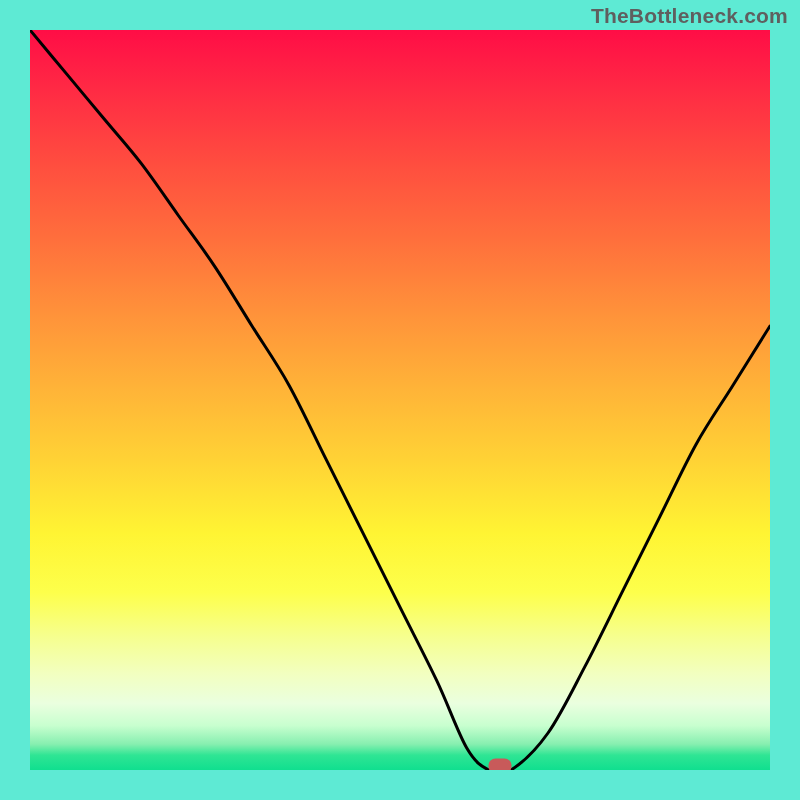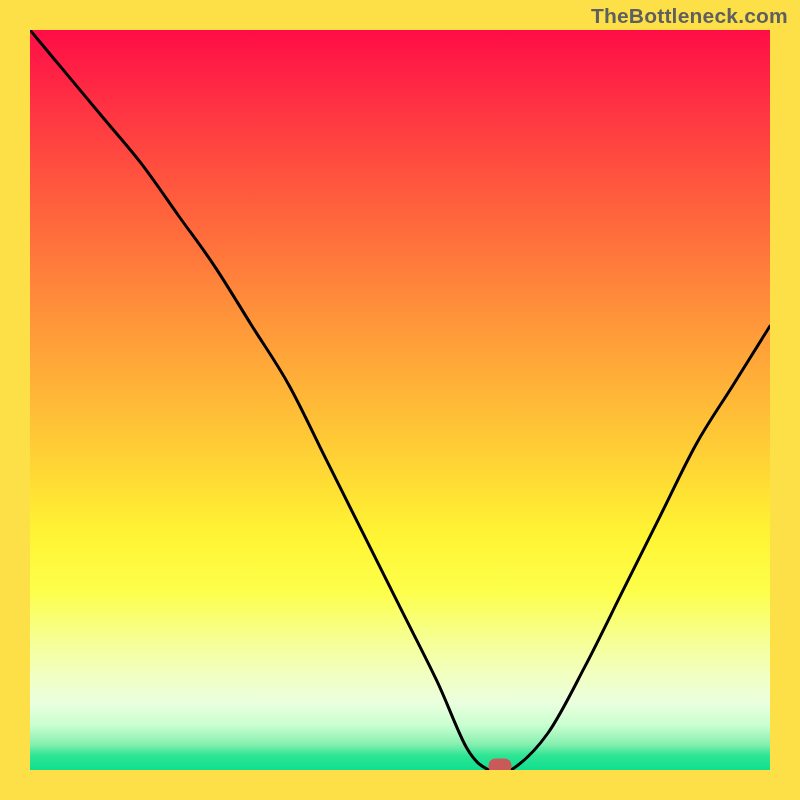--- a/index.html
+++ b/index.html
@@ -8,21 +8,21 @@
     width: 800px;
     height: 800px;
     background: #000;
     overflow: hidden;
     font-family: Arial, Helvetica, sans-serif;
   }
   .frame {
     position: relative;
     width: 800px;
     height: 800px;
-    background: #fde047;
+    background: #5eead4;
   }
   .watermark {
     position: absolute;
     top: 4px;
     right: 12px;
     color: #5f5f5f;
     font-size: 21px;
     font-weight: 600;
     letter-spacing: 0.2px;
     z-index: 30;

